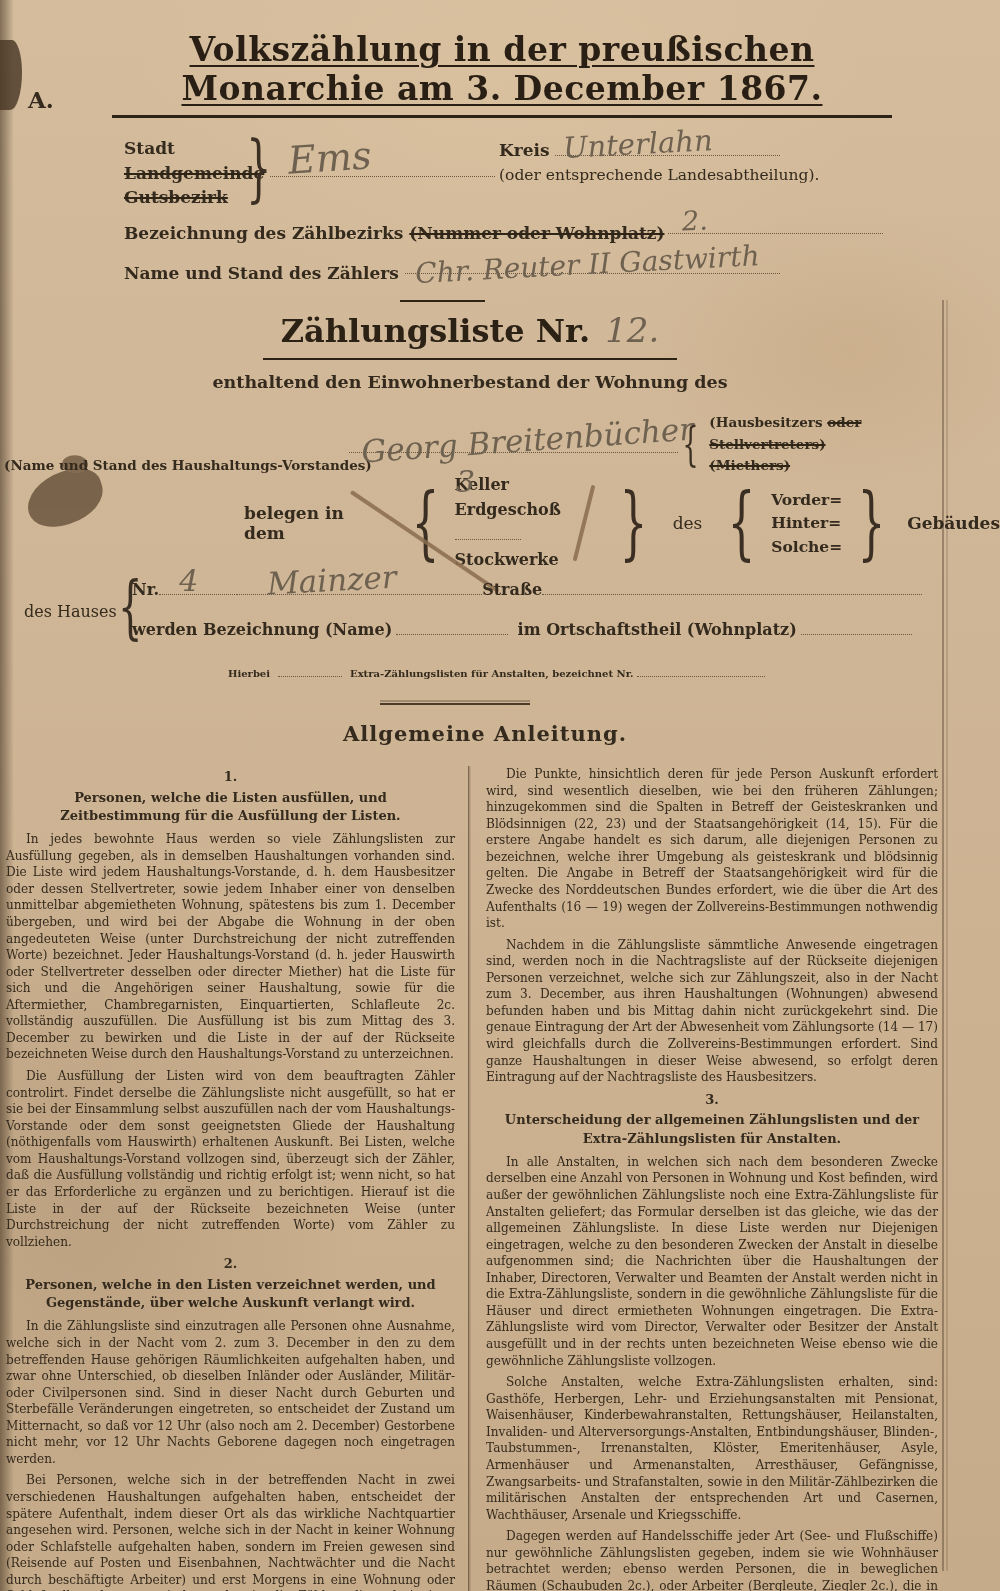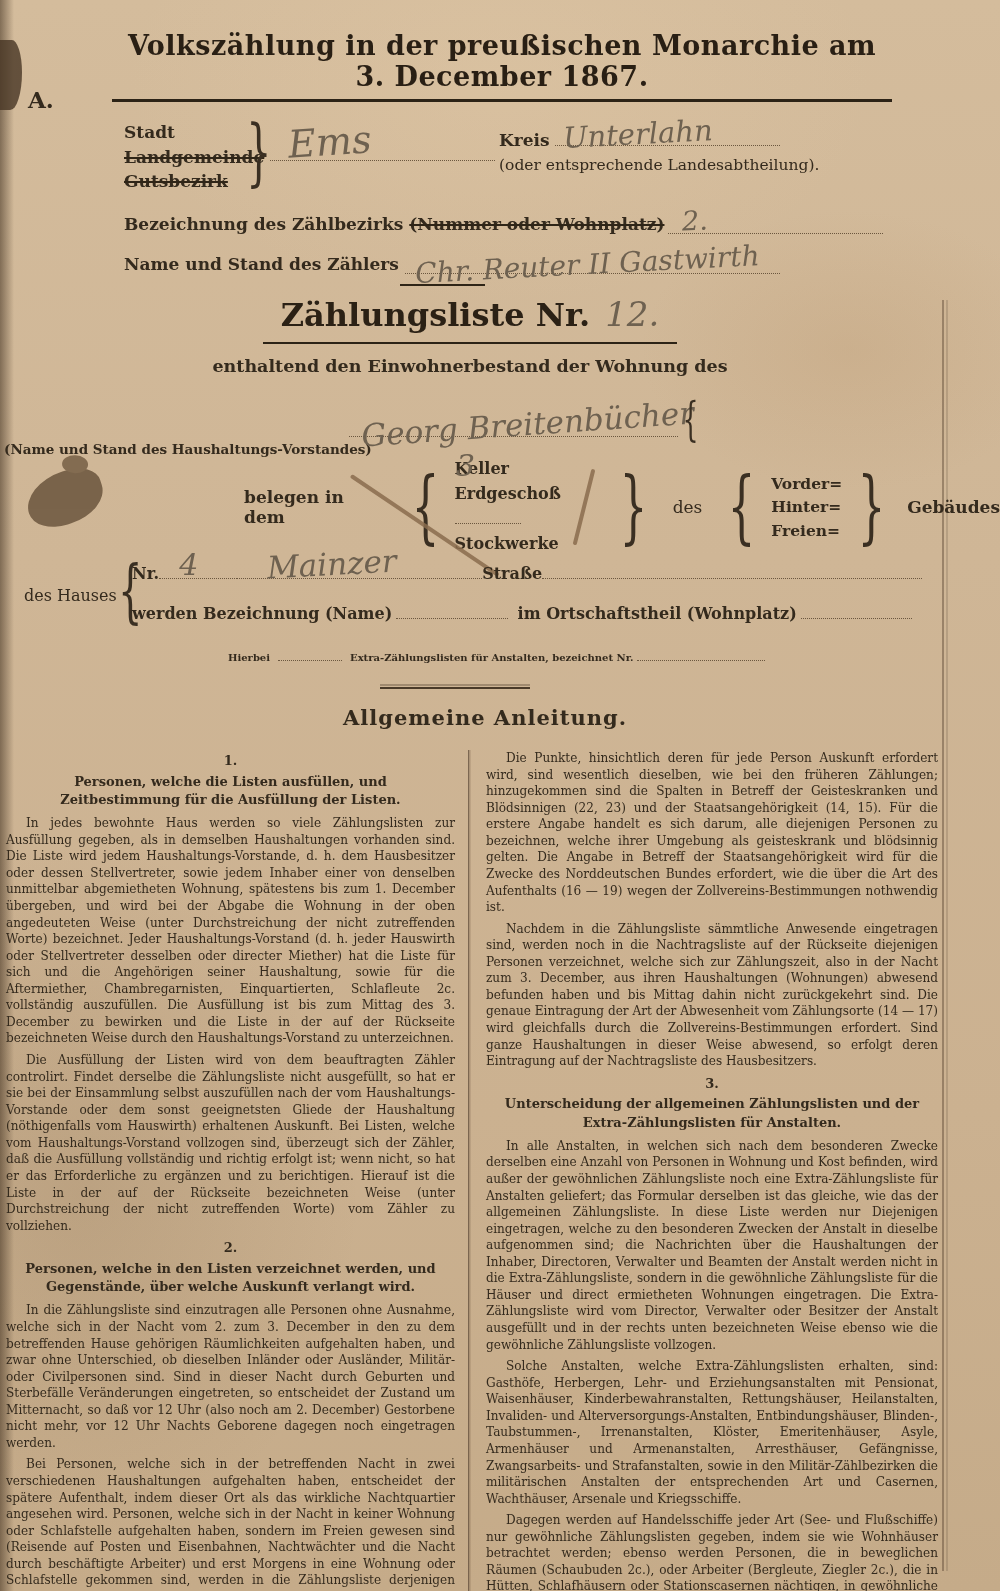--- a/index.html
+++ b/index.html
@@ -22,46 +22,46 @@
     background:#5d4831; border-radius:60% 40% 55% 45%; transform:rotate(-18deg); opacity:.75; }
   .blot:after { content:""; position:absolute; left:46px; top:-12px; width:26px; height:18px;
     background:#6a533a; border-radius:50%; transform:rotate(20deg); }
   .vrule-right { position:absolute; right:56px; top:300px; bottom:20px; width:2px;
     background:rgba(74,56,38,.40); box-shadow:4px 0 0 rgba(74,56,38,.18); }
 
   .corner-a { position:absolute; left:28px; top:86px; font-size:23px; font-weight:700; }
 
   .title-wrap { margin:30px 0 0 112px; width:780px; text-align:center;
     border-bottom:3px solid #2c2316; padding-bottom:7px; }
-  .main-title { font-size:27px; font-weight:700; letter-spacing:.5px; color:#291f14;
-    text-decoration-thickness:1.5px; text-underline-offset:4px; }
+  .main-title { font-size:33px; font-weight:700; letter-spacing:.5px; color:#291f14;
+    text-decoration:underline; text-decoration-thickness:1.5px; text-underline-offset:4px; }
   .subtitle { margin:8px 0 0 112px; width:780px; text-align:center;
     font-size:19px; font-weight:700; }
 
   .lbl { font-weight:700; }
   .struck { text-decoration:line-through; text-decoration-thickness:1.6px; text-decoration-color:#2f2517; }
   .hw { font-style:italic; color:#6e6150; font-family:"DejaVu Serif", serif; white-space:nowrap; }
   .fl { border-bottom:1px dotted #6b573f; position:relative; }
   .brace { font-family:"DejaVu Serif", serif; color:#3a2f22; font-weight:400; line-height:1;
     display:inline-block; transform:scaleX(.55); }
 
   
   .row-stadt { position:relative; margin:12px 0 0 124px; height:80px; font-size:17px; }
   .stadt-stack { position:absolute; left:0; top:6px; line-height:1.45; font-weight:700; }
   .stadt-stack span { display:block; }
   .brace-stadt { position:absolute; left:112px; top:2px; font-size:72px; }
   .stadt-line { position:absolute; left:146px; top:46px; width:225px; }
   .hw-ems { position:absolute; left:18px; bottom:-4px; font-size:38px; transform:rotate(-4deg); }
-  .kreis-block { position:absolute; left:375px; top:16px; }
+  .kreis-block { position:absolute; left:375px; top:10px; }
   .kreis-line { display:inline-block; width:225px; vertical-align:baseline; }
   .hw-kreis { position:absolute; left:8px; bottom:-6px; font-size:29px; transform:rotate(-3deg); }
   .kreis-note { font-size:15.5px; margin-top:6px; }
 
   
-  .row-line { position:relative; margin:6px 0 0 124px; display:flex; align-items:flex-end;
+  .row-line { position:relative; margin:6px 0 0 124px; display:flex; align-items:center;
     font-size:17px; height:34px; }
   .row-line .lbl { font-weight:700; white-space:nowrap; }
   .row-line .gap { width:6px; }
   .fl.grow { flex:0 0 auto; }
   .bezirk-fill { width:215px; margin-left:4px; }
   .hw-bezirk { position:absolute; left:14px; bottom:-3px; font-size:27px; transform:rotate(-2deg); }
   .zaehler-fill { width:375px; margin-left:6px; }
   .hw-zaehler { position:absolute; left:10px; bottom:-8px; font-size:28px; transform:rotate(-3deg); }
   .mini-rule { width:85px; border-top:2.5px solid #2f2517; margin:10px 0 0 400px; }
 
@@ -194,39 +194,46 @@
   </div>
   <div class="liste-sub">enthaltend den Einwohnerbestand der Wohnung des</div>
 
   <div class="row-vorstand">
     <span class="vorstand-label">(Name und Stand des Haushaltungs-Vorstandes)</span>
     <div class="fl vorstand-fill">
       <span class="hw hw-vorstand">Georg Breitenbücher</span>
     </div>
     <div class="vorstand-right">
       <span class="brace brace-vr">{</span>
+      <div class="vr-lines">
+        <div>
+          <span>(Hausbesitzers</span>
+          <span class="struck">oder Stellvertreters)</span>
+        </div>
+        <div><span class="struck">(Miethers)</span></div>
+      </div>
     </div>
   </div>
 
   <div class="row-belegen">
     <span class="bel-label">belegen in dem</span>
     <span class="brace brace-lg">{</span>
     <div class="opt-stack">
       <div>Keller</div>
       <div>Erdgeschoß</div>
       <div><span class="fl-mini"></span>
         <span>Stockwerke</span></div>
     </div>
     <span class="brace brace-lg">}</span>
     <span class="bel-des">des</span>
     <span class="brace brace-lg">{</span>
     <div class="opt-stack2">
       <div>Vorder=</div>
       <div>Hinter=</div>
-      <div>Freien=</div>
+      <div>Solche=</div>
     </div>
     <span class="brace brace-lg">}</span>
     <span class="bel-geb">Gebäudes</span>
     <div class="stroke1"></div>
     <div class="stroke2"></div>
     <span class="hw hw-stock">3</span>
   </div>
 
   <div class="row-haus">
     <span class="haus-label">des Hauses</span>

